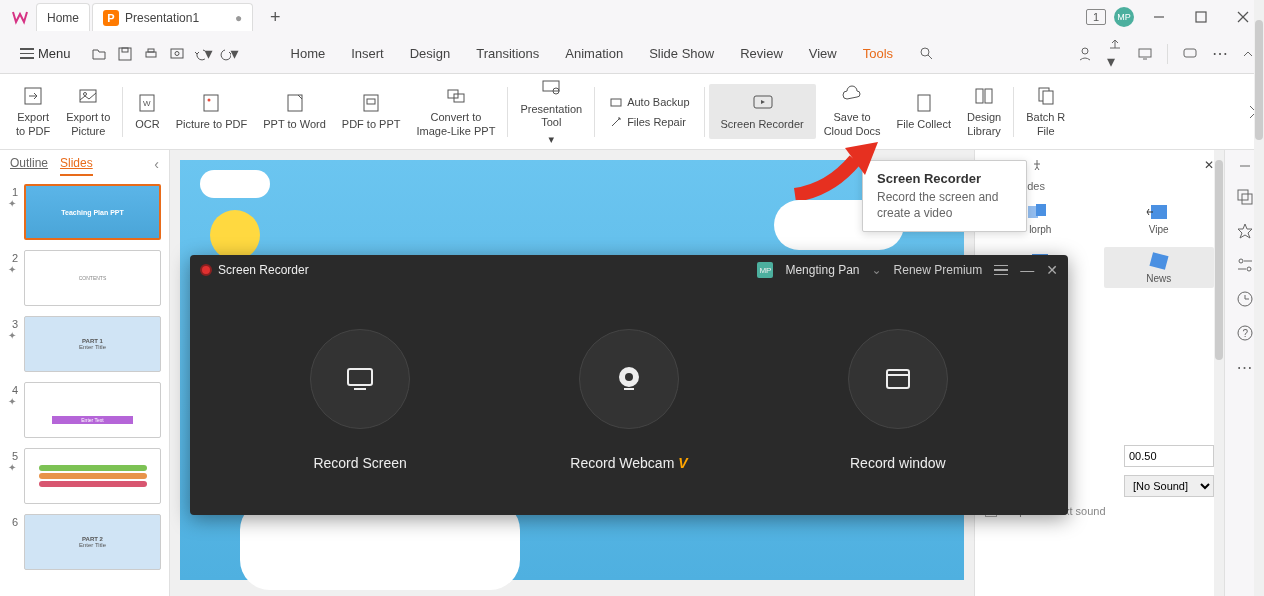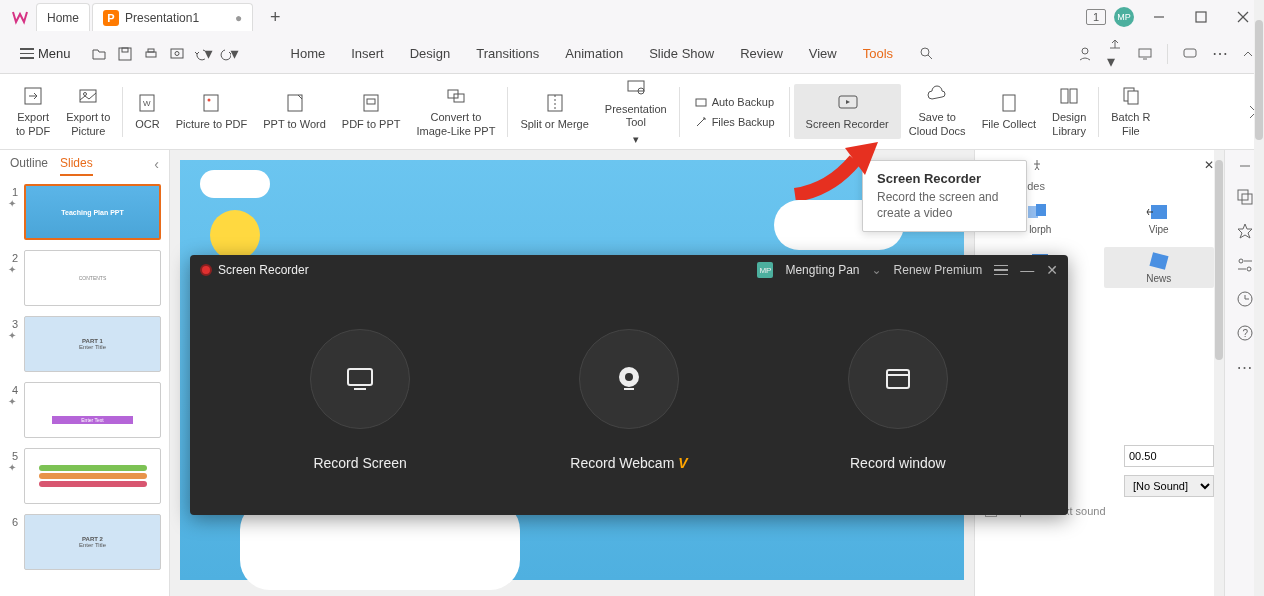--- a/index.html
+++ b/index.html
@@ -49,21 +49,21 @@
 .tooltip-box { position: absolute; left: 862px; top: 160px; background: #fff; border: 1px solid #ccc; border-radius: 2px; box-shadow: 0 2px 8px rgba(0,0,0,0.15); padding: 10px 14px; width: 165px; z-index: 40; }
 .tooltip-title { font-weight: 600; font-size: 13px; color: #333; margin-bottom: 4px; }
 .tooltip-desc { font-size: 12px; color: #666; line-height: 1.3; }
 
 
 .content { display: flex; height: calc(596px - 34px - 40px - 76px); }
 
 
 .left-panel { width: 170px; background: #fff; border-right: 1px solid #e0e0e0; display: flex; flex-direction: column; }
 .panel-tabs { display: flex; padding: 6px 10px 0; gap: 12px; font-size: 12px; }
-.panel-tab { color: #666; cursor: pointer; padding-bottom: 4px; }
+.panel-tab { color: #666; cursor: pointer; padding-bottom: 4px; text-decoration: underline; }
 .panel-tab.active { color: #e86b1a; border-bottom: 2px solid #e86b1a; }
 .panel-collapse { margin-left: auto; color: #888; cursor: pointer; font-size: 14px; }
 .slides-list { flex: 1; overflow-y: auto; padding: 8px; }
 .slide-row { display: flex; align-items: flex-start; gap: 6px; margin-bottom: 10px; }
 .slide-num { font-size: 11px; color: #666; width: 10px; text-align: right; padding-top: 2px; }
 .slide-effect { font-size: 10px; color: #888; }
 .slide-thumb { flex: 1; height: 56px; background: #fff; border: 1px solid #ccc; border-radius: 2px; overflow: hidden; position: relative; }
 .slide-thumb.selected { border: 2px solid #e86b1a; }
 .thumb-1 { background: linear-gradient(#5bb5e8, #4aa5d8); display: flex; align-items: center; justify-content: center; }
 .thumb-1-text { font-size: 7px; color: #fff; font-weight: bold; text-align: center; }
@@ -315,49 +315,40 @@
       <div class="ribbon-icon">
         <svg width="22" height="22">
           <rect x="3" y="5" width="10" height="8" stroke="#555" fill="none"></rect>
           <rect x="9" y="9" width="10" height="8" stroke="#555" fill="none"></rect>
         </svg>
       </div>
       <span style="white-space:pre-line">Convert to
 Image-Like PPT</span>
     </div>
   <div class="ribbon-sep"></div>
-  <div class="ribbon-item">
-      <div class="ribbon-icon">
-        <svg width="22" height="22">
-          <rect x="4" y="3" width="14" height="16" stroke="#555" fill="none"></rect>
-          <line x1="11" y1="3" x2="11" y2="19" stroke="#555" stroke-dasharray="2"></line>
-        </svg>
-      </div>
-      <span>Split or Merge</span>
-    </div>
   <div class="ribbon-item"><div class="ribbon-icon">
         <svg width="22" height="22">
           <rect x="3" y="4" width="16" height="10" stroke="#555" fill="none"></rect>
           <circle cx="16" cy="14" r="3" stroke="#555" fill="none"></circle>
         </svg>
       </div><span style="white-space:pre-line">Presentation
 Tool</span>▾</div>
   <div class="ribbon-sep"></div>
   <div class="ribbon-stack">
     <div class="ribbon-stack-item">
         <svg width="14" height="14">
           <rect x="2" y="4" width="10" height="7" stroke="#555" fill="none"></rect>
         </svg>
         <span>Auto Backup</span>
       </div>
     <div class="ribbon-stack-item">
         <svg width="14" height="14">
           <path d="M3 11 L11 3 M9 3 h2 v2" stroke="#555" fill="none"></path>
         </svg>
-        <span>Files Backup</span>
+        <span>Files Repair</span>
       </div>
   </div>
   <div class="ribbon-sep"></div>
   <div class="ribbon-item highlighted">
       <div class="ribbon-icon">
         <svg width="24" height="24">
           <rect x="3" y="5" width="18" height="12" rx="2" stroke="#555" fill="none"></rect>
           <path d="M10 9 L14 11 L10 13 Z" fill="#555"></path>
         </svg>
       </div>

